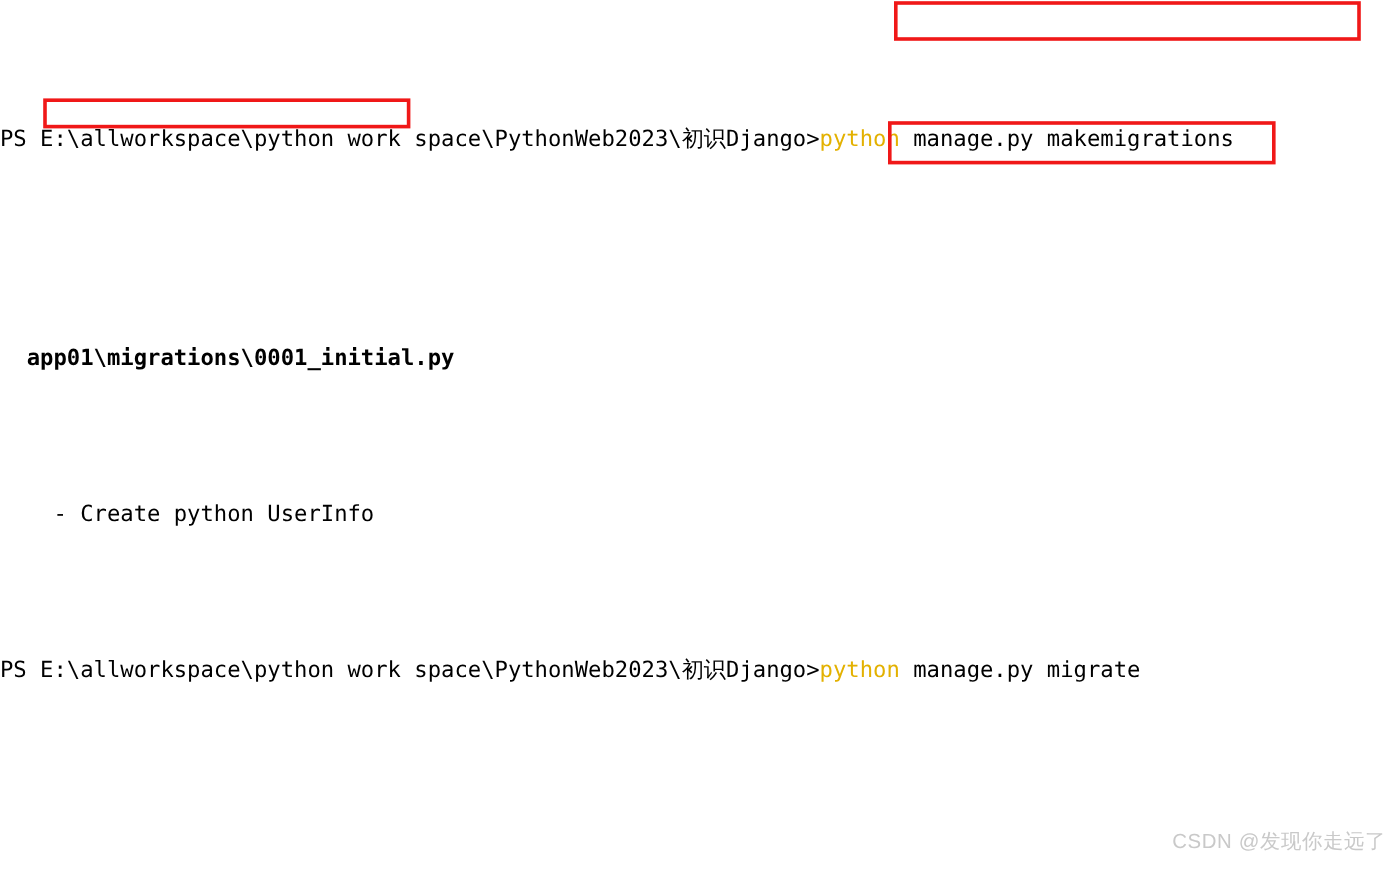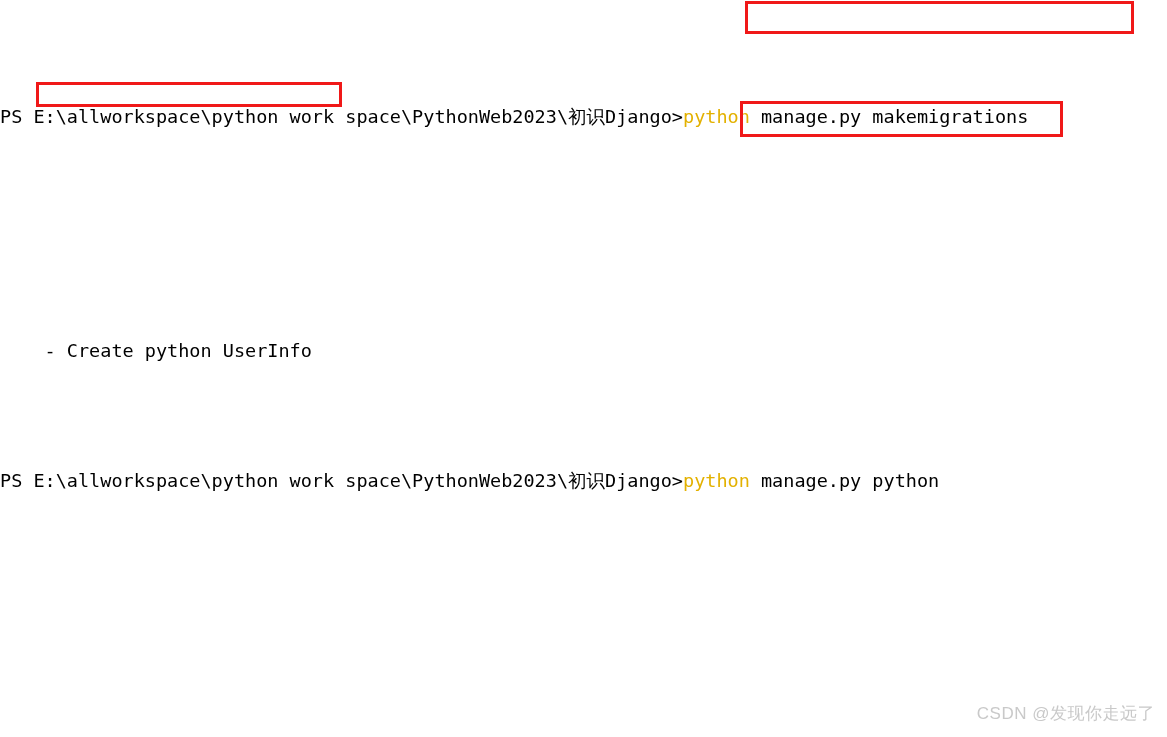--- a/index.html
+++ b/index.html
@@ -64,21 +64,21 @@
     left: 36px;
     top: 82px;
     width: 306px;
     height: 25px;
   }
 
   
   #watermark {
     position: absolute;
     right: 12px;
-    bottom: 10px;
+    bottom: 22px;
     font-family: "Liberation Sans", "DejaVu Sans", sans-serif;
     font-size: 17px;
     color: #c9c9c9;
     letter-spacing: 0.5px;
     white-space: pre;
   }
 
   .cmdrow {
     position: relative;
   }
@@ -87,26 +87,27 @@
 <body>
 
 <div id="terminal">
 
   
   <div class="line cmdrow"><span class="black">PS E:\allworkspace\python work space\PythonWeb2023\初识Django&gt;</span><span class="yellow">python</span><span class="black"> manage.py makemigrations</span></div>
 
   
 
   
+  <div class="line"><span class="black bold">  app01\migrations\0001_initial.py</span></div>
 
   
   <div class="line"><span class="black">    - Create python UserInfo</span></div>
 
   
-  <div class="line cmdrow"><span class="black">PS E:\allworkspace\python work space\PythonWeb2023\初识Django&gt;</span><span class="yellow">python</span><span class="black"> manage.py python</span></div>
+  <div class="line cmdrow"><span class="black">PS E:\allworkspace\python work space\PythonWeb2023\初识Django&gt;</span><span class="yellow">python</span><span class="black"> manage.py migrate</span></div>
 
   
   
 
   
   
 
   
   
 

